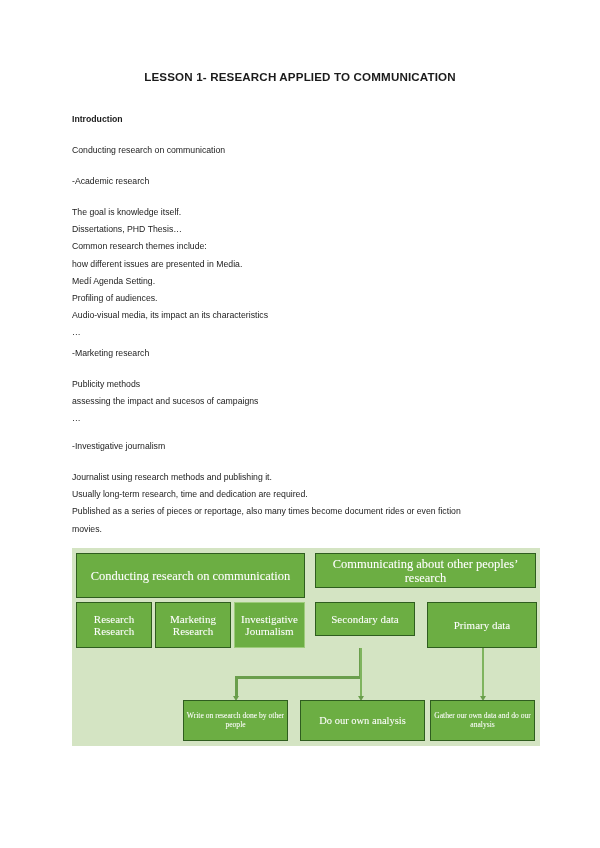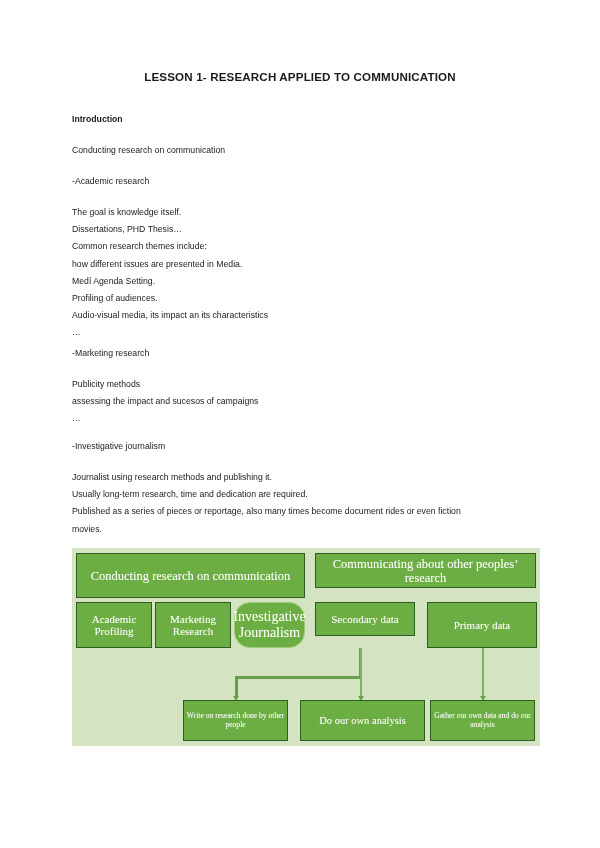--- a/index.html
+++ b/index.html
@@ -71,21 +71,21 @@
     align-items: center;
     justify-content: center;
     line-height: 1.12;
     text-shadow: 0 0 1px rgba(255,255,255,0.25);
   }
   .node.soft-border {
     border: 1px solid #9ccb7a;
   }
   .n-top { font-size: 12.5px; }
   .n-mid { font-size: 11px; }
-  .n-small { font-size: 14px; border-radius: 16px; }
+  .n-small { font-size: 11px; }
   .n-bot { font-size: 10.5px; }
   .n-bot-small { font-size: 7.6px; }
 
   .conn {
     position: absolute;
     background: #7fb45e;
   }
   .conn.thick { background: #6a9e4c; }
   .arrow-head {
     position: absolute;
@@ -160,21 +160,21 @@
     <div class="arrow-head" style="left: 408px; top: 148px;"></div>
 
     <div class="node n-top" style="left: 4px; top: 5px; width: 229px; height: 45px;">
       <span>Conducting research on communication</span>
     </div>
     <div class="node n-top" style="left: 243px; top: 5px; width: 221px; height: 35px;">
       <span>Communicating about other peoples’ research</span>
     </div>
 
     <div class="node n-mid" style="left: 4px; top: 54px; width: 76px; height: 46px;">
-      <span>Academic Profiling</span>
+      <span>Research Research</span>
     </div>
     <div class="node n-mid" style="left: 83px; top: 54px; width: 76px; height: 46px;">
       <span>Marketing Research</span>
     </div>
     <div class="node n-small soft-border" style="left: 162px; top: 54px; width: 71px; height: 46px;">
       <span>Investigative Journalism</span>
     </div>
     <div class="node n-mid" style="left: 243px; top: 54px; width: 100px; height: 34px;">
       <span>Secondary data</span>
     </div>

